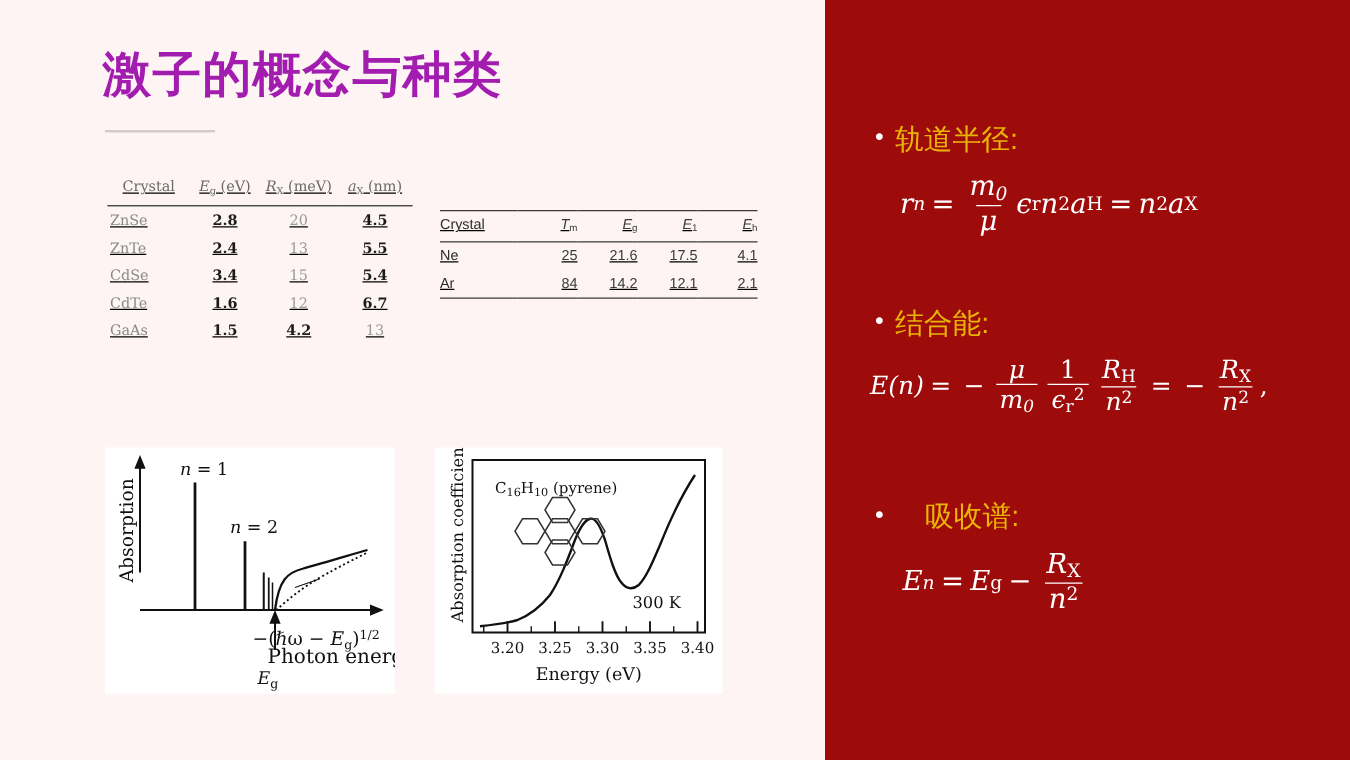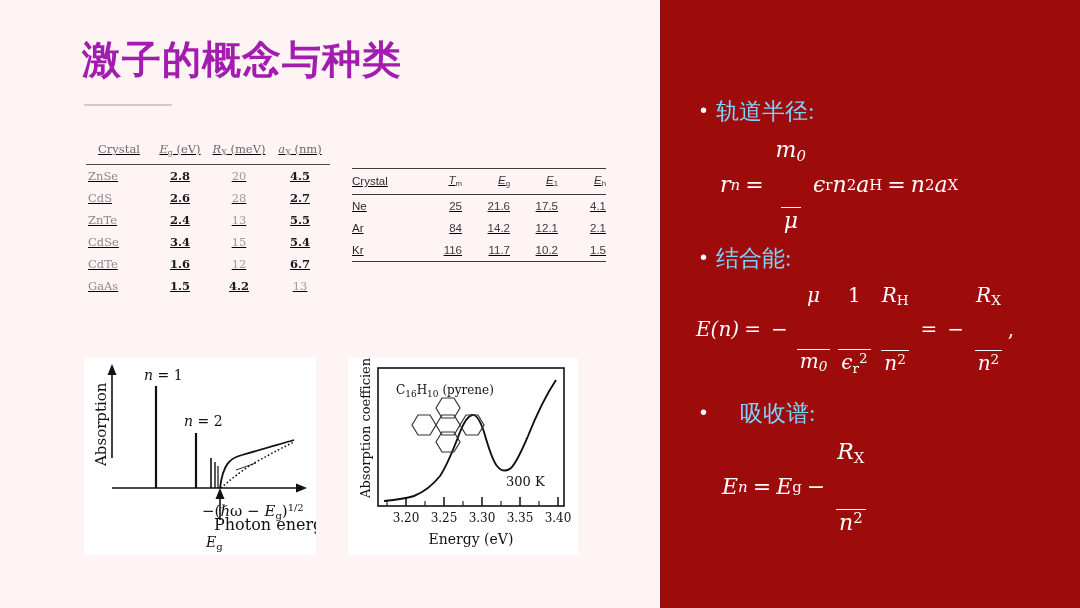--- a/index.html
+++ b/index.html
@@ -59,31 +59,31 @@
   
   #right-pane{position:absolute;left:660px;top:0;width:420px;height:608px;background:#9d0b0b;}
 
   .bullet-block{position:absolute;left:0;width:420px;color:#ffffff;}
   .bullet-row{display:flex;align-items:flex-start;}
   .bullet-dot{
     width:16px;margin-left:40px;margin-top:2px;
     font-size:20px;line-height:1;color:#ffffff;
   }
   .bullet-label{
-    font-family:Liberation Serif, serif;
-    font-size:23px;line-height:1.2;color:#7dd3fc;white-space:nowrap;
+    font-family:Liberation Sans, sans-serif;
+    font-size:23px;line-height:1.2;color:#eab308;white-space:nowrap;
   }
   .formula{
     margin-left:60px;margin-top:12px;
     font-family:"DejaVu Serif",serif;font-style:italic;
     font-size:22px;color:#ffffff;
     display:flex;align-items:center;white-space:nowrap;
   }
   .frac{display:inline-flex;flex-direction:column;align-items:center;
-        vertical-align:middle;margin:0 4px;line-height:1.05;gap:42px;}
+        vertical-align:middle;margin:0 4px;line-height:1.05;}
   .frac .num{padding:0 3px 1px 3px;}
   .frac .den{padding:1px 3px 0 3px;border-top:1.5px solid #ffffff;}
   .op{margin:0 5px;font-style:normal;}
   .upr{font-style:normal;}
 </style>
 </head>
 <body>
 
 <div id="slide">
 
@@ -100,26 +100,20 @@
           <th class="c3"><span class="it">R</span><sub>X</sub> (meV)</th>
           <th class="c4"><span class="it">a</span><sub>X</sub> (nm)</th>
         </tr>
       </thead>
       <tbody id="crystal-body">
           <tr>
             <td class="name c1">ZnSe</td>
             <td class="val-b c2">2.8</td>
             <td class="val-l c3">20</td>
             <td class="val-b c4">4.5</td>
-          </tr>
-          <tr>
-            <td class="name c1">CdS</td>
-            <td class="val-b c2">2.6</td>
-            <td class="val-l c3">28</td>
-            <td class="val-b c4">2.7</td>
           </tr>
           <tr>
             <td class="name c1">ZnTe</td>
             <td class="val-b c2">2.4</td>
             <td class="val-l c3">13</td>
             <td class="val-b c4">5.5</td>
           </tr>
           <tr>
             <td class="name c1">CdSe</td>
             <td class="val-b c2">3.4</td>
@@ -158,27 +152,20 @@
             <td class="nc">21.6</td>
             <td class="nc">17.5</td>
             <td class="nc">4.1</td>
           </tr>
           <tr>
             <td class="name">Ar</td>
             <td class="nc">84</td>
             <td class="nc">14.2</td>
             <td class="nc">12.1</td>
             <td class="nc">2.1</td>
-          </tr>
-          <tr>
-            <td class="name">Kr</td>
-            <td class="nc">116</td>
-            <td class="nc">11.7</td>
-            <td class="nc">10.2</td>
-            <td class="nc">1.5</td>
           </tr>
         </tbody>
     </table>
 
     <div class="figure" id="fig-absorption">
       <svg width="232" height="197" viewBox="0 0 232 197">
 
         <line x1="28" y1="100" x2="28" y2="14" stroke="#111" stroke-width="1.6"></line>
         <polygon points="28,6 23.5,17 32.5,17" fill="#111"></polygon>
 

